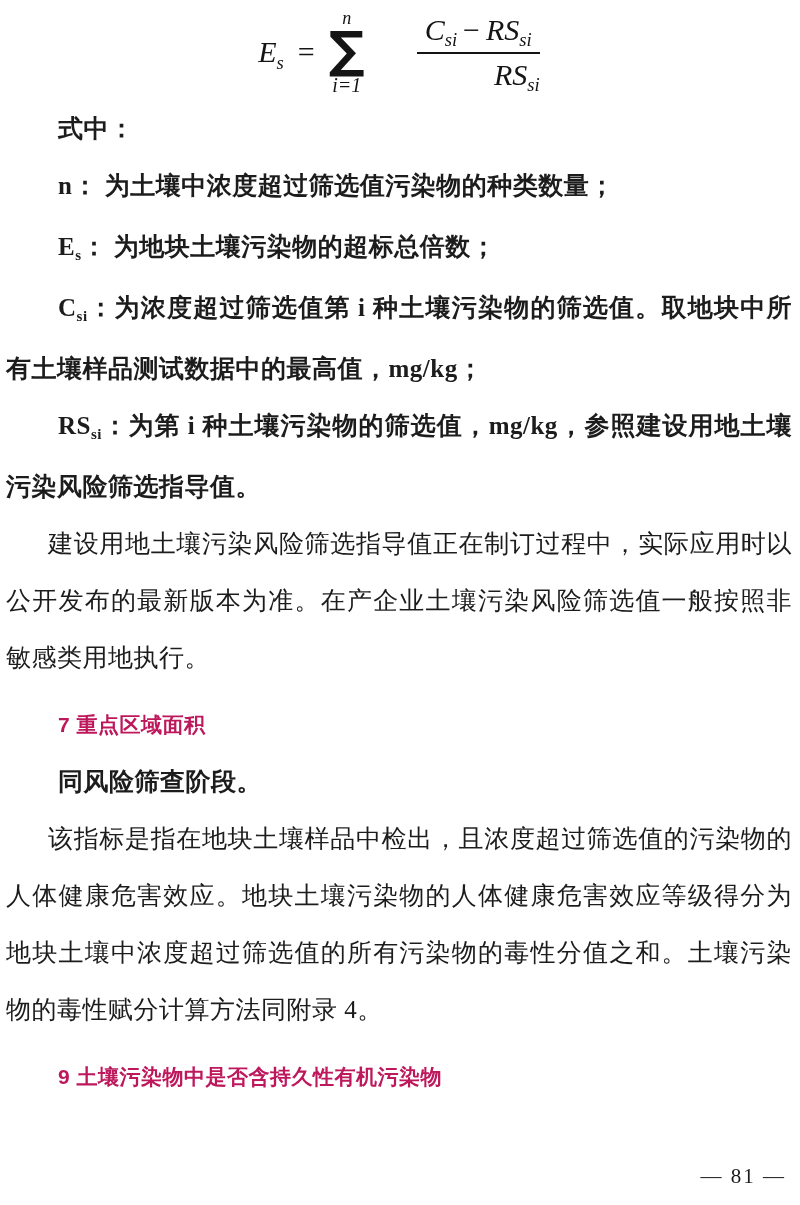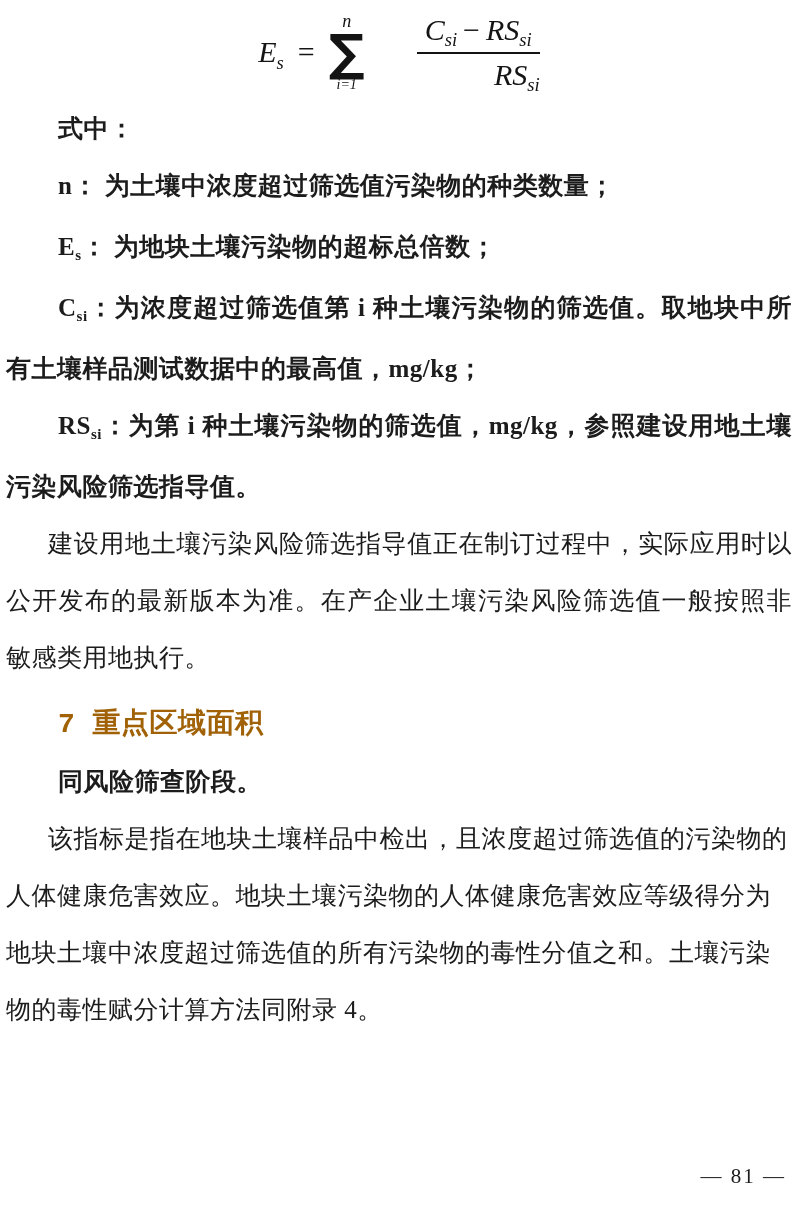--- a/index.html
+++ b/index.html
@@ -37,21 +37,21 @@
   .f-lhs { white-space: nowrap; }
   .f-eq { font-style: normal; margin: 0 2px; }
   .f-sum {
     display: inline-flex;
     flex-direction: column;
     align-items: center;
     line-height: 1;
   }
   .sum-top { font-size: 18px; font-style: italic; margin-bottom: 1px; }
   .sum-sym { font-size: 50px; font-style: normal; line-height: 0.9; font-family: "DejaVu Sans", sans-serif; font-weight: 600; }
-  .sum-bot { font-size: 14px; margin-top: 2px; }
+  .sum-bot { font-size: 20px; margin-top: 2px; }
   .f-frac {
     display: inline-flex;
     flex-direction: column;
     align-items: flex-end;
     margin-left: 40px;
   }
   .frac-num {
     border-bottom: 2px solid #141414;
     padding: 0 8px 5px 8px;
     white-space: nowrap;
@@ -73,26 +73,26 @@
     font-size: 0.6em;
     vertical-align: baseline;
     position: relative;
     top: 0.33em;
   }
 
   
   .heading {
     margin: 0;
     line-height: 57px;
-    font-family: Liberation Mono, monospace;
+    font-family: Liberation Sans, sans-serif;
     font-weight: bold;
-    font-size: 28px;
+    font-size: 21px;
     letter-spacing: 0.5px;
     padding-left: 52px;
-    color: #a16207;
+    color: #be185d;
   }
   .mt-sec { margin-top: 10px; }
   .mt-sec-lg { margin-top: 14px; }
 
   
   .footer {
     position: absolute;
     right: 14px;
     bottom: 16px;
     font-size: 21px;
@@ -132,18 +132,19 @@
 
     <p class="ti-def"><span class="term"><span>RS</span><sub>si</sub></span><span>：</span><span>为第 i 种土壤污染物的筛选值，mg/kg，参照建设用地土壤污染风险筛选指导值。</span></p>
 
     <p class="ti-para">建设用地土壤污染风险筛选指导值正在制订过程中，实际应用时以公开发布的最新版本为准。在产企业土壤污染风险筛选值一般按照非敏感类用地执行。</p>
 
     <h2 class="heading mt-sec">7 重点区域面积</h2>
     <p class="ti-def nojust">同风险筛查阶段。</p>
 
     <p class="ti-para">该指标是指在地块土壤样品中检出，且浓度超过筛选值的污染物的人体健康危害效应。地块土壤污染物的人体健康危害效应等级得分为地块土壤中浓度超过筛选值的所有污染物的毒性分值之和。土壤污染物的毒性赋分计算方法同附录 4。</p>
 
+    <h2 class="heading mt-sec">9 土壤污染物中是否含持久性有机污染物</h2>
 
   </div>
 
   <div class="footer">— 81 —</div>
 
 </div>
 
 </body></html>

